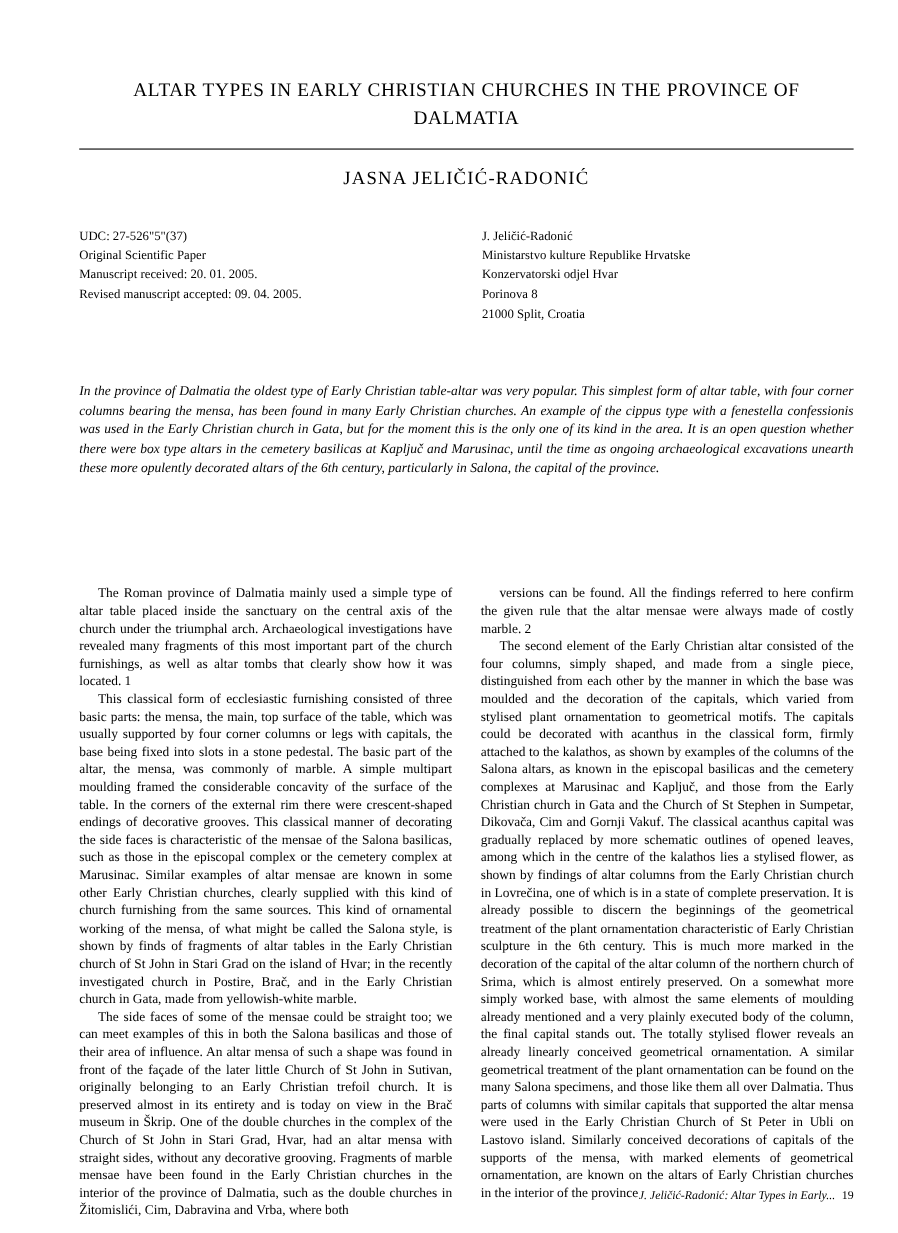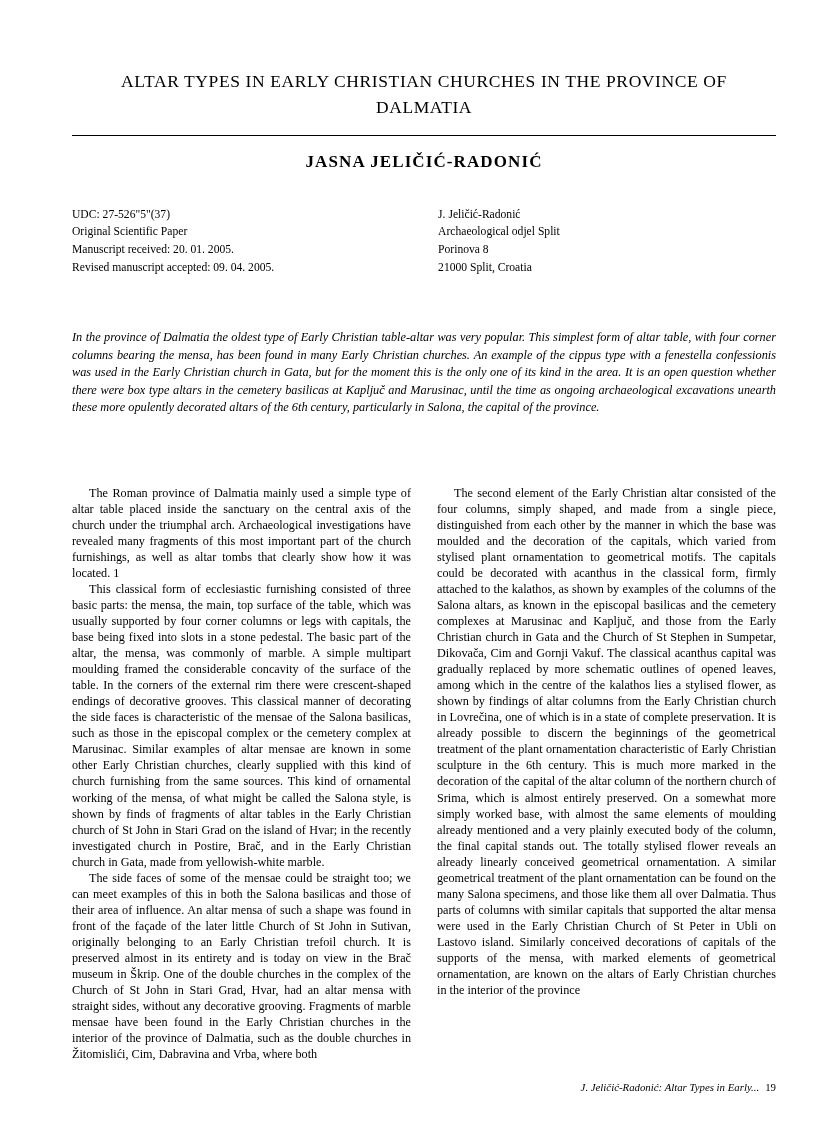--- a/index.html
+++ b/index.html
@@ -37,21 +37,20 @@
     border-top: 1px solid #000;
     margin: 14px 0 0 0;
     height: 0;
   }
   .author {
     text-align: center;
     font-size: 17px;
     letter-spacing: 1.1px;
     margin-top: 16px;
     margin-bottom: 6px;
-    font-weight: bold;
   }
   .meta {
     display: flex;
     justify-content: space-between;
     margin-top: 34px;
     font-size: 11.6px;
     line-height: 1.55;
   }
   .meta-left {
     text-align: left;
@@ -62,21 +61,21 @@
     width: 48%;
   }
   .abstract {
     margin-top: 52px;
     font-size: 12.3px;
     font-style: italic;
     line-height: 1.42;
     text-align: justify;
   }
   .columns {
-    margin-top: 68px;
+    margin-top: 96px;
     display: flex;
     gap: 26px;
     font-size: 12.2px;
     line-height: 1.315;
     text-align: justify;
   }
   .col {
     width: 50%;
   }
   .col p {
@@ -108,35 +107,37 @@
 
   <div class="meta">
     <div class="meta-left">
       <div>UDC: 27-526"5"(37)</div>
       <div>Original Scientific Paper</div>
       <div>Manuscript received: 20. 01. 2005.</div>
       <div>Revised manuscript accepted: 09. 04. 2005.</div>
     </div>
     <div class="meta-right">
       <div>J. Jeličić-Radonić</div>
-      <div>Archaeological odjel Split</div>
+      <div>Ministarstvo kulture Republike Hrvatske</div>
+      <div>Konzervatorski odjel Hvar</div>
       <div>Porinova 8</div>
       <div>21000 Split, Croatia</div>
     </div>
   </div>
 
   <div class="abstract">In the province of Dalmatia the oldest type of Early Christian table-altar was very popular. This simplest form of altar table, with four corner columns bearing the mensa, has been found in many Early Christian churches. An example of the cippus type with a fenestella confessionis was used in the Early Christian church in Gata, but for the moment this is the only one of its kind in the area. It is an open question whether there were box type altars in the cemetery basilicas at Kapljuč and Marusinac, until the time as ongoing archaeological excavations unearth these more opulently decorated altars of the 6th century, particularly in Salona, the capital of the province.</div>
 
   <div class="columns">
     <div class="col">
       <p>The Roman province of Dalmatia mainly used a simple type of altar table placed inside the sanctuary on the central axis of the church under the triumphal arch. Archaeological investigations have revealed many fragments of this most important part of the church furnishings, as well as altar tombs that clearly show how it was located. 1</p>
       <p>This classical form of ecclesiastic furnishing consisted of three basic parts: the mensa, the main, top surface of the table, which was usually supported by four corner columns or legs with capitals, the base being fixed into slots in a stone pedestal. The basic part of the altar, the mensa, was commonly of marble. A simple multipart moulding framed the considerable concavity of the surface of the table. In the corners of the external rim there were crescent-shaped endings of decorative grooves. This classical manner of decorating the side faces is characteristic of the mensae of the Salona basilicas, such as those in the episcopal complex or the cemetery complex at Marusinac. Similar examples of altar mensae are known in some other Early Christian churches, clearly supplied with this kind of church furnishing from the same sources. This kind of ornamental working of the mensa, of what might be called the Salona style, is shown by finds of fragments of altar tables in the Early Christian church of St John in Stari Grad on the island of Hvar; in the recently investigated church in Postire, Brač, and in the Early Christian church in Gata, made from yellowish-white marble.</p>
       <p>The side faces of some of the mensae could be straight too; we can meet examples of this in both the Salona basilicas and those of their area of influence. An altar mensa of such a shape was found in front of the façade of the later little Church of St John in Sutivan, originally belonging to an Early Christian trefoil church. It is preserved almost in its entirety and is today on view in the Brač museum in Škrip. One of the double churches in the complex of the Church of St John in Stari Grad, Hvar, had an altar mensa with straight sides, without any decorative grooving. Fragments of marble mensae have been found in the Early Christian churches in the interior of the province of Dalmatia, such as the double churches in Žitomislići, Cim, Dabravina and Vrba, where both</p>
     </div>
     <div class="col">
+      <p>versions can be found. All the findings referred to here confirm the given rule that the altar mensae were always made of costly marble. 2</p>
       <p>The second element of the Early Christian altar consisted of the four columns, simply shaped, and made from a single piece, distinguished from each other by the manner in which the base was moulded and the decoration of the capitals, which varied from stylised plant ornamentation to geometrical motifs. The capitals could be decorated with acanthus in the classical form, firmly attached to the kalathos, as shown by examples of the columns of the Salona altars, as known in the episcopal basilicas and the cemetery complexes at Marusinac and Kapljuč, and those from the Early Christian church in Gata and the Church of St Stephen in Sumpetar, Dikovača, Cim and Gornji Vakuf. The classical acanthus capital was gradually replaced by more schematic outlines of opened leaves, among which in the centre of the kalathos lies a stylised flower, as shown by findings of altar columns from the Early Christian church in Lovrečina, one of which is in a state of complete preservation. It is already possible to discern the beginnings of the geometrical treatment of the plant ornamentation characteristic of Early Christian sculpture in the 6th century. This is much more marked in the decoration of the capital of the altar column of the northern church of Srima, which is almost entirely preserved. On a somewhat more simply worked base, with almost the same elements of moulding already mentioned and a very plainly executed body of the column, the final capital stands out. The totally stylised flower reveals an already linearly conceived geometrical ornamentation. A similar geometrical treatment of the plant ornamentation can be found on the many Salona specimens, and those like them all over Dalmatia. Thus parts of columns with similar capitals that supported the altar mensa were used in the Early Christian Church of St Peter in Ubli on Lastovo island. Similarly conceived decorations of capitals of the supports of the mensa, with marked elements of geometrical ornamentation, are known on the altars of Early Christian churches in the interior of the province</p>
     </div>
   </div>
 
   <div class="footer">
     <span>J. Jeličić-Radonić: Altar Types in Early...</span><span class="pagenum">19</span>
   </div>
 
 </div>
 

